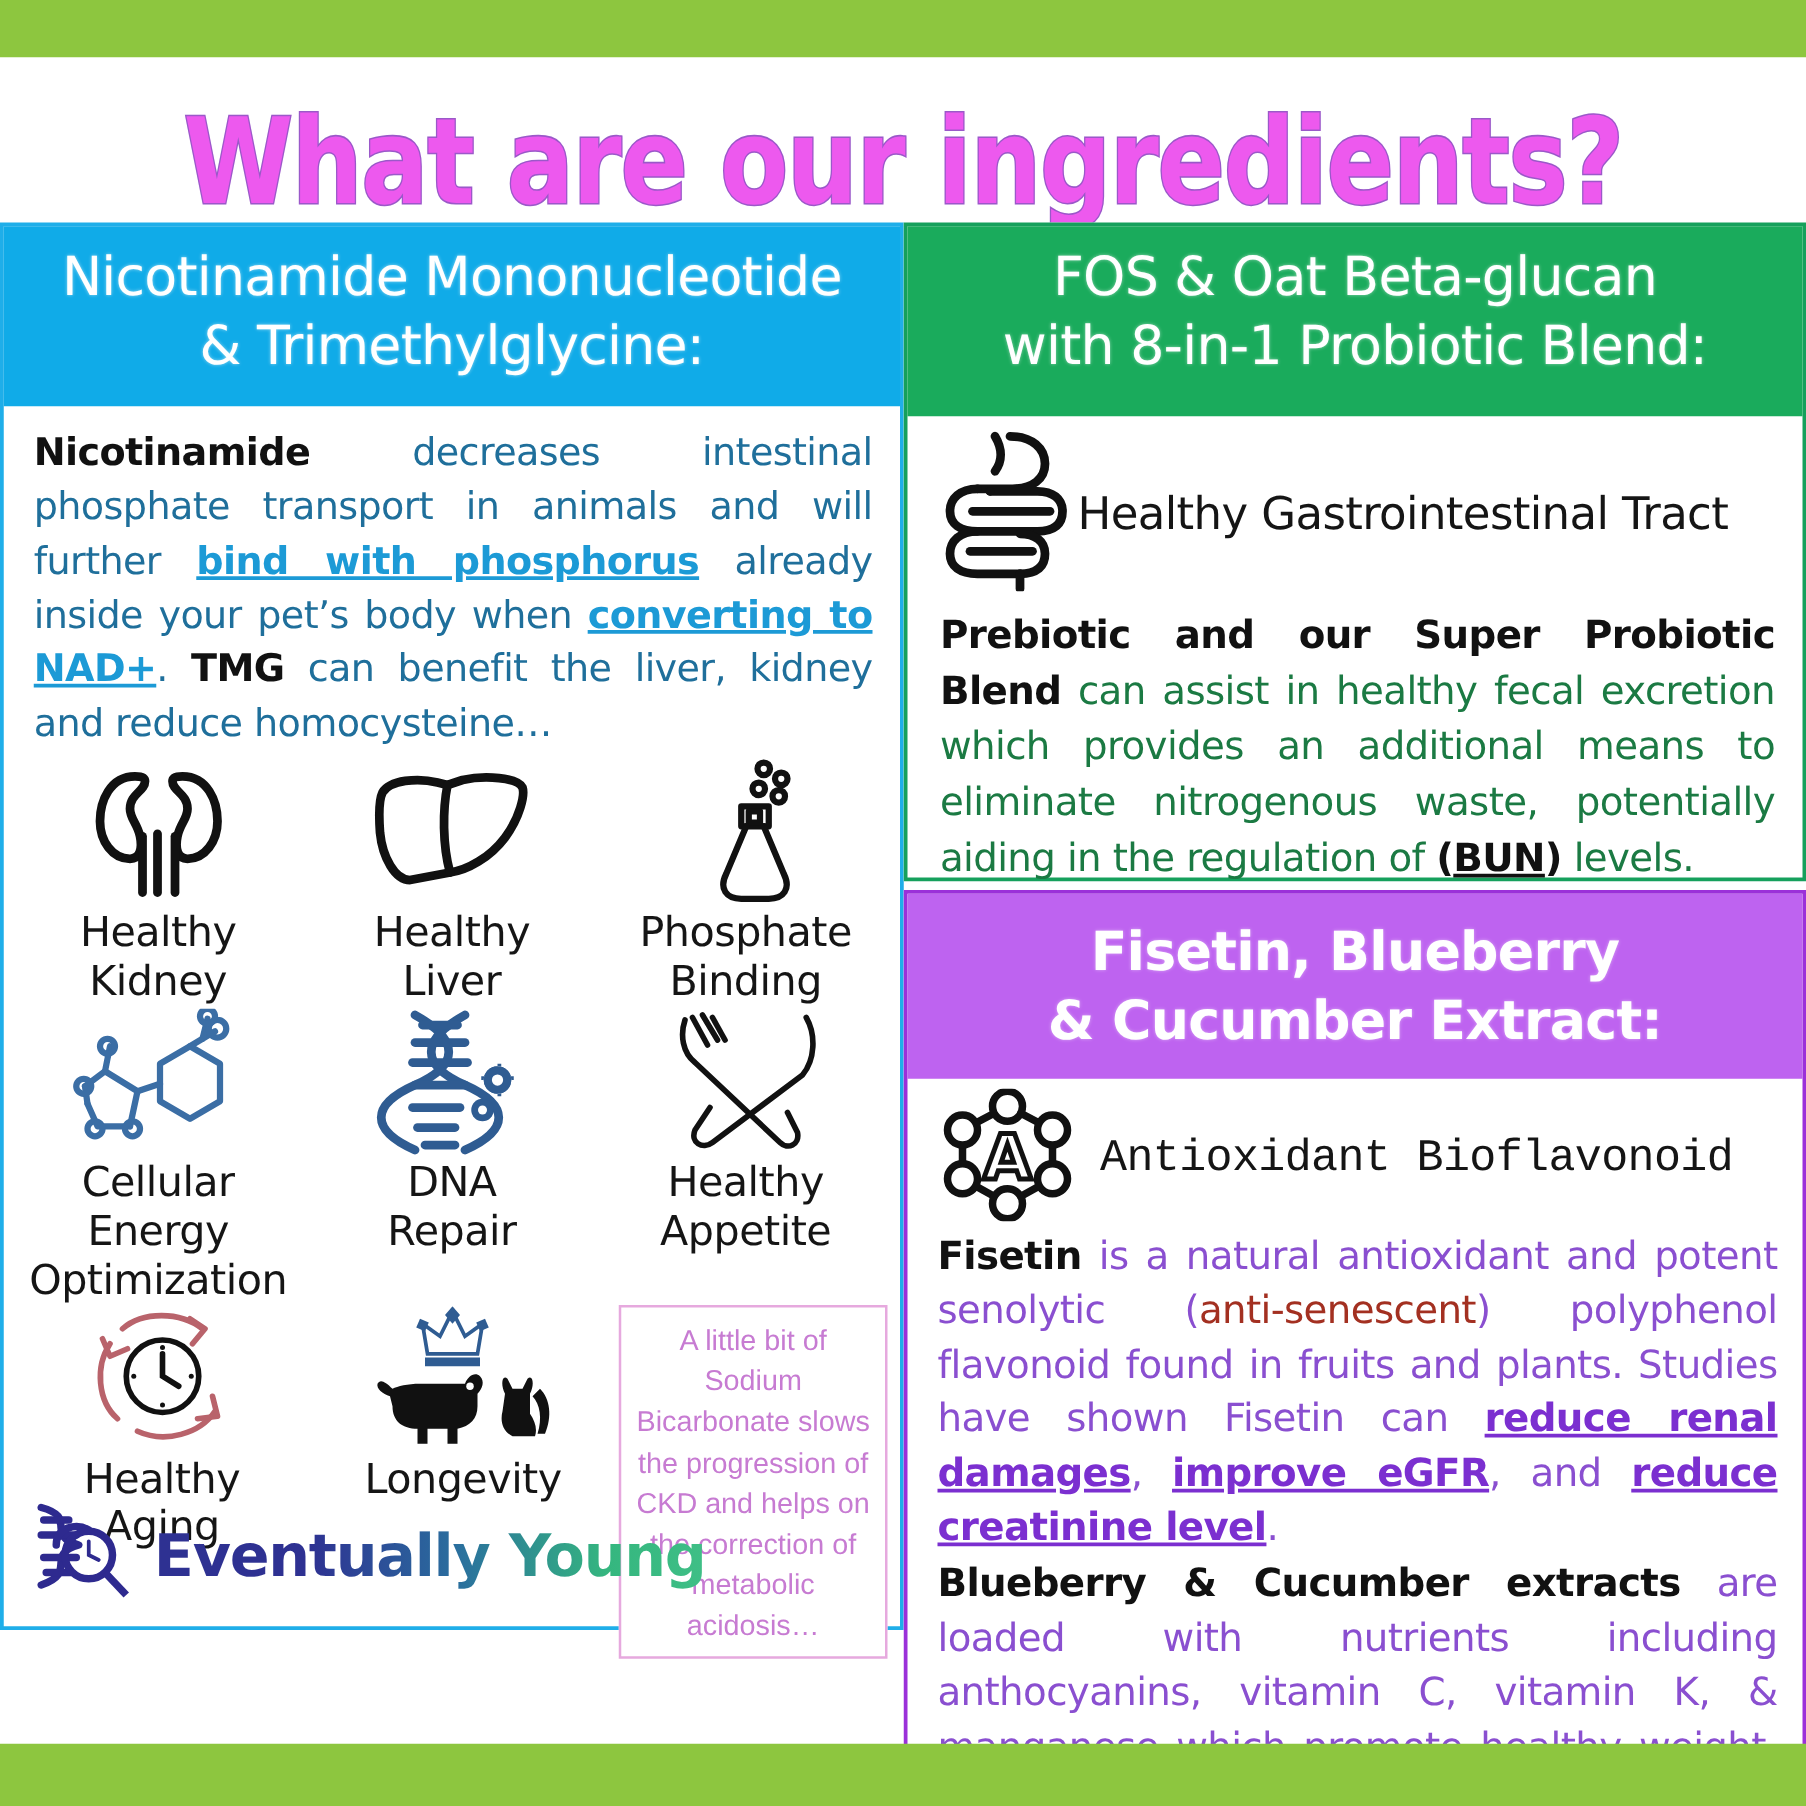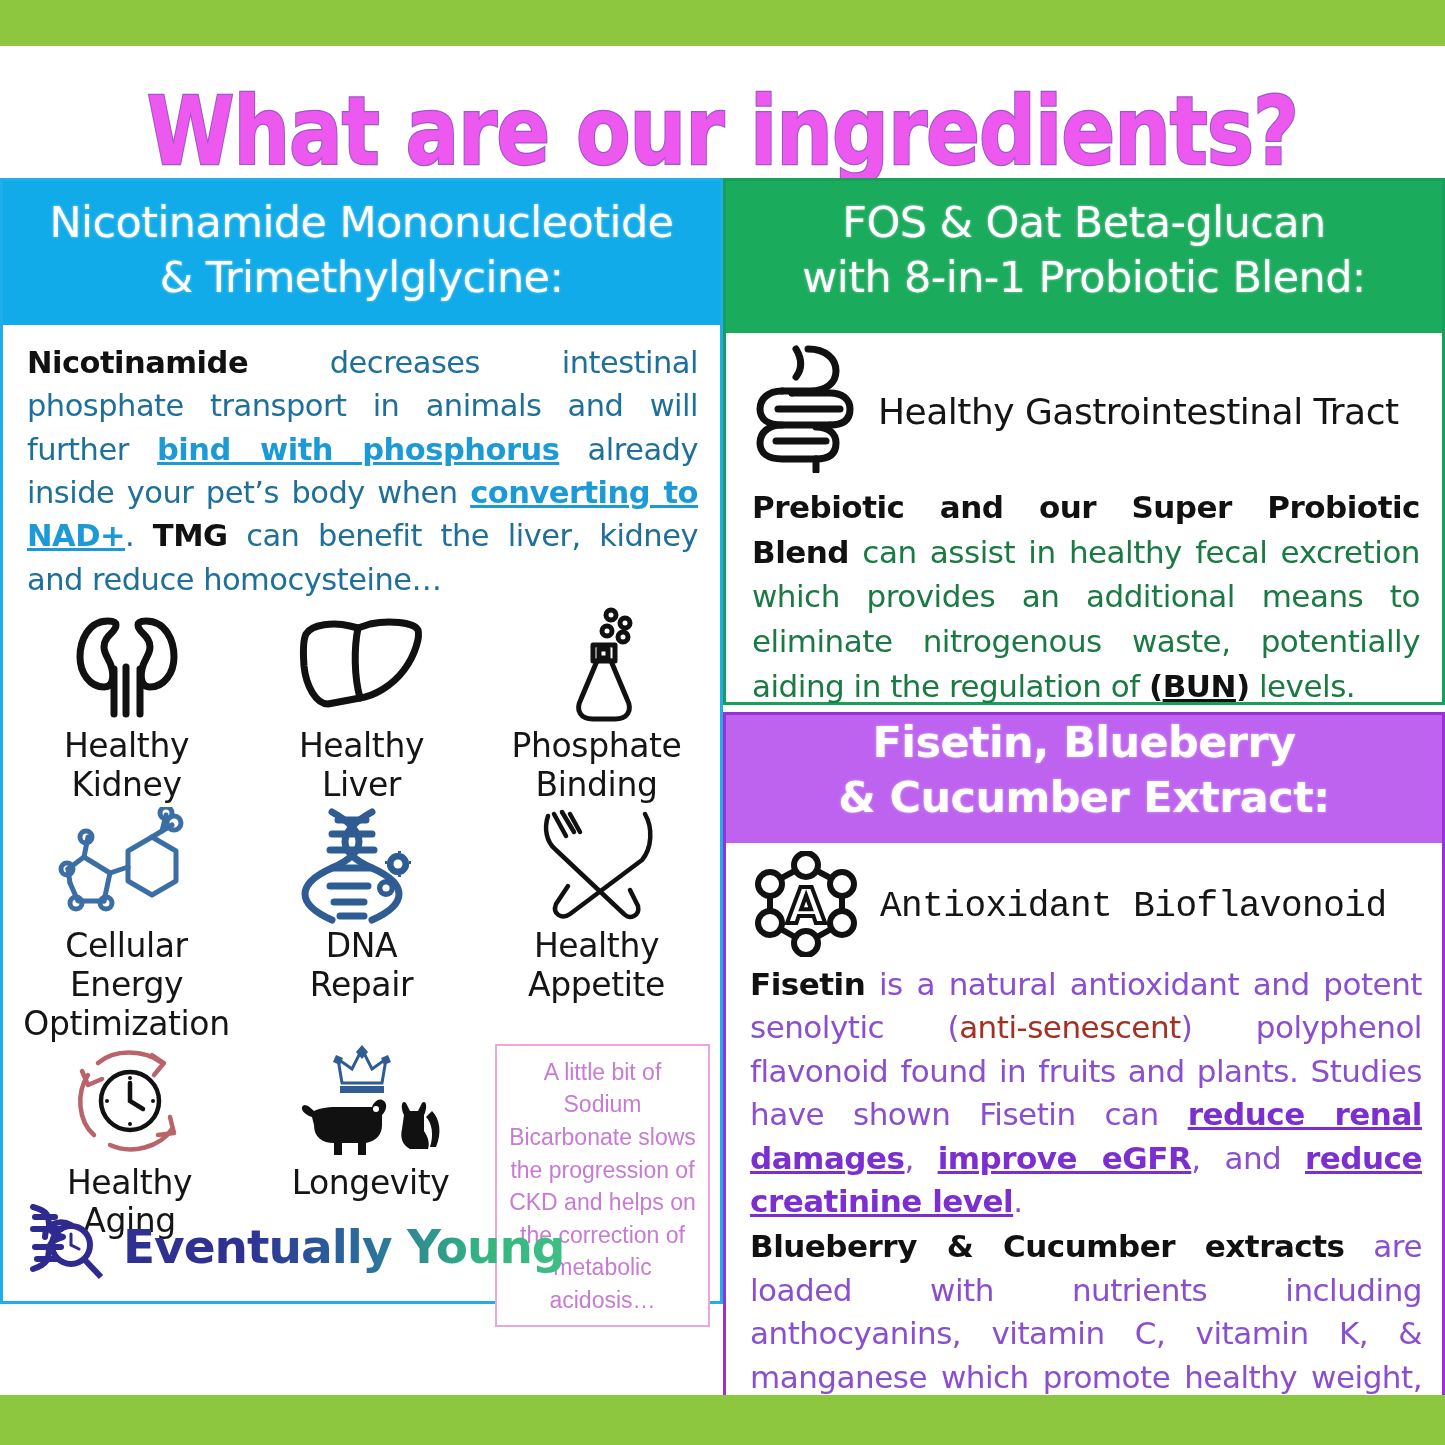--- a/index.html
+++ b/index.html
@@ -134,21 +134,21 @@
     display: flex; flex-direction: column;
   }
   .hdr-green {
     background: #1AAB5C; color: #ffffff; text-align: center;
     padding: 14px 18px 28px;
     font-size: 43px; line-height: 1.28;
     font-family: "DejaVu Sans", sans-serif;
     letter-spacing: -0.6px;
     text-shadow: 0 0 3px rgba(255,255,255,.5);
   }
-  .gi-row { display: flex; align-items: center; padding: 12px 10px 2px 26px; gap: 18px; }
+  .gi-row { display: flex; align-items: center; padding: 12px 10px 2px 26px; gap: 2px; }
   .gi-label { font-size: 36px; color: #151515; font-family: "DejaVu Sans", sans-serif; letter-spacing: -0.5px; }
   .body-green {
     padding: 6px 22px 0 26px;
     font-size: 31px; line-height: 1.44;
     color: #1B7A43; text-align: justify;
     font-family: "DejaVu Sans", sans-serif;
     letter-spacing: -0.5px;
   }
   .body-green b.dark { color: #111111; font-weight: bold; }
   .body-green b.u { color: #111111; font-weight: bold; }
@@ -156,21 +156,21 @@
 
   .panel-purple {
     flex: 1;
     border: 3px solid #9B30D9;
     background: #ffffff;
     margin-top: 7px;
     display: flex; flex-direction: column;
   }
   .hdr-purple {
     background: #BE63F0; color: #ffffff; text-align: center;
-    padding: 0 18px 18px;
+    padding: 20px 18px 18px;
     font-size: 43px; line-height: 1.28; font-weight: bold;
     font-family: "DejaVu Sans", sans-serif;
     letter-spacing: -0.6px;
     text-shadow: 0 0 3px rgba(255,255,255,.45);
   }
   .ab-row { display: flex; align-items: center; padding: 8px 10px 0 28px; gap: 22px; }
   .ab-label { font-size: 36px; color: #151515; font-family: Liberation Mono, monospace; letter-spacing: -0.5px; }
   .body-purple {
     padding: 2px 20px 0 24px;
     font-size: 31px; line-height: 1.40;

